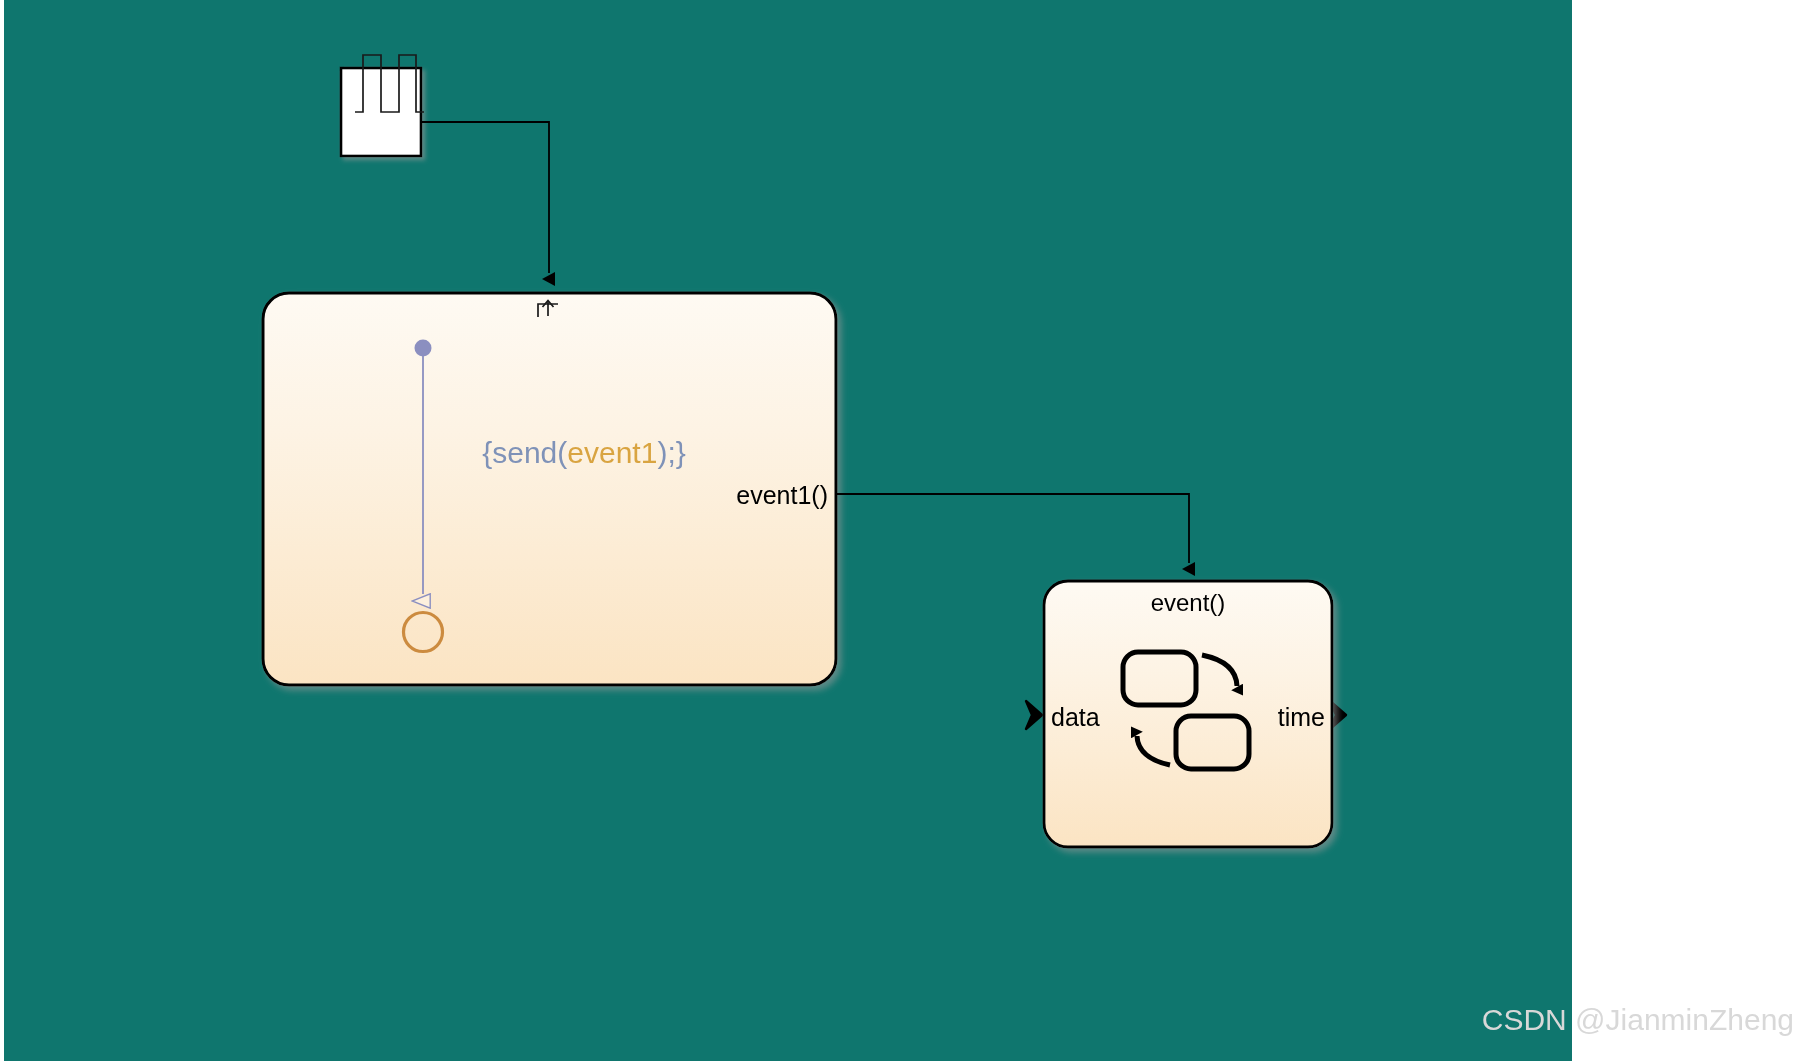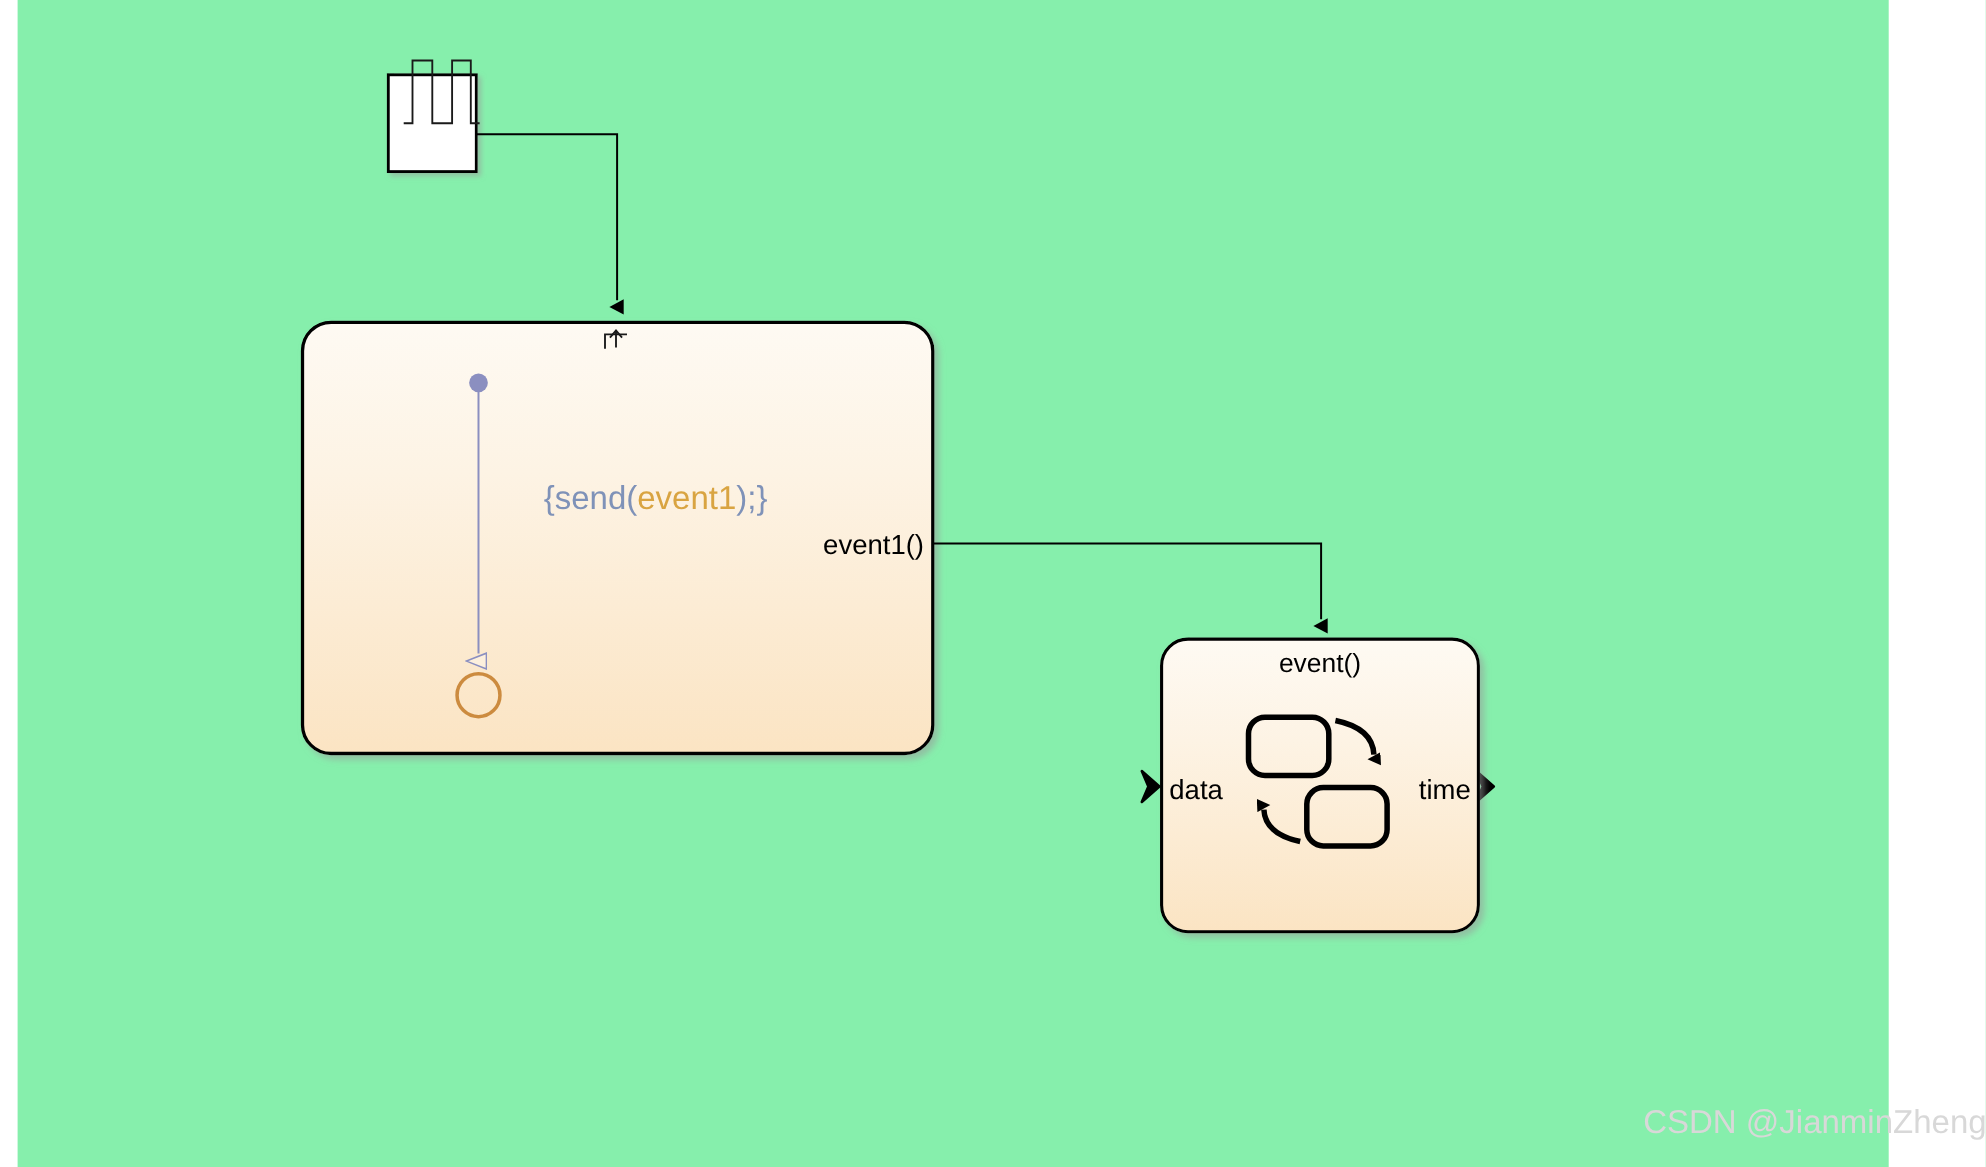--- a/index.html
+++ b/index.html
@@ -10,25 +10,25 @@
   }
   body {
     font-family: "Liberation Sans", sans-serif;
     width: 1805px;
     height: 1061px;
     overflow: hidden;
     position: relative;
   }
   #canvas {
     position: absolute;
-    left: 16px;
+    left: 4px;
     top: 0;
-    width: 1701px;
+    width: 1568px;
     height: 1061px;
-    background: #86efac;
+    background: #0f766e;
   }
   svg.diagram {
     position: absolute;
     left: 0;
     top: 0;
     width: 1805px;
     height: 1061px;
     display: block;
   }
   .lbl {

